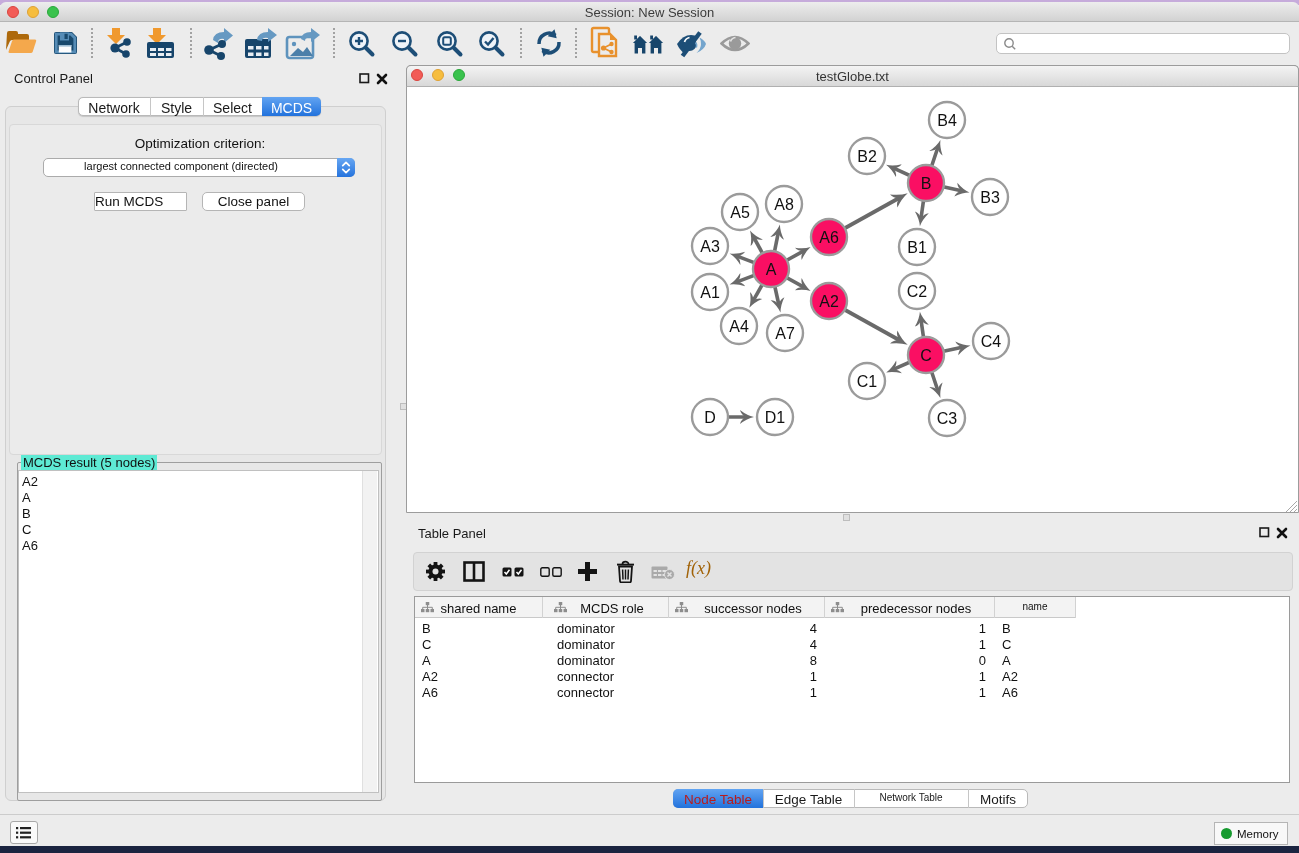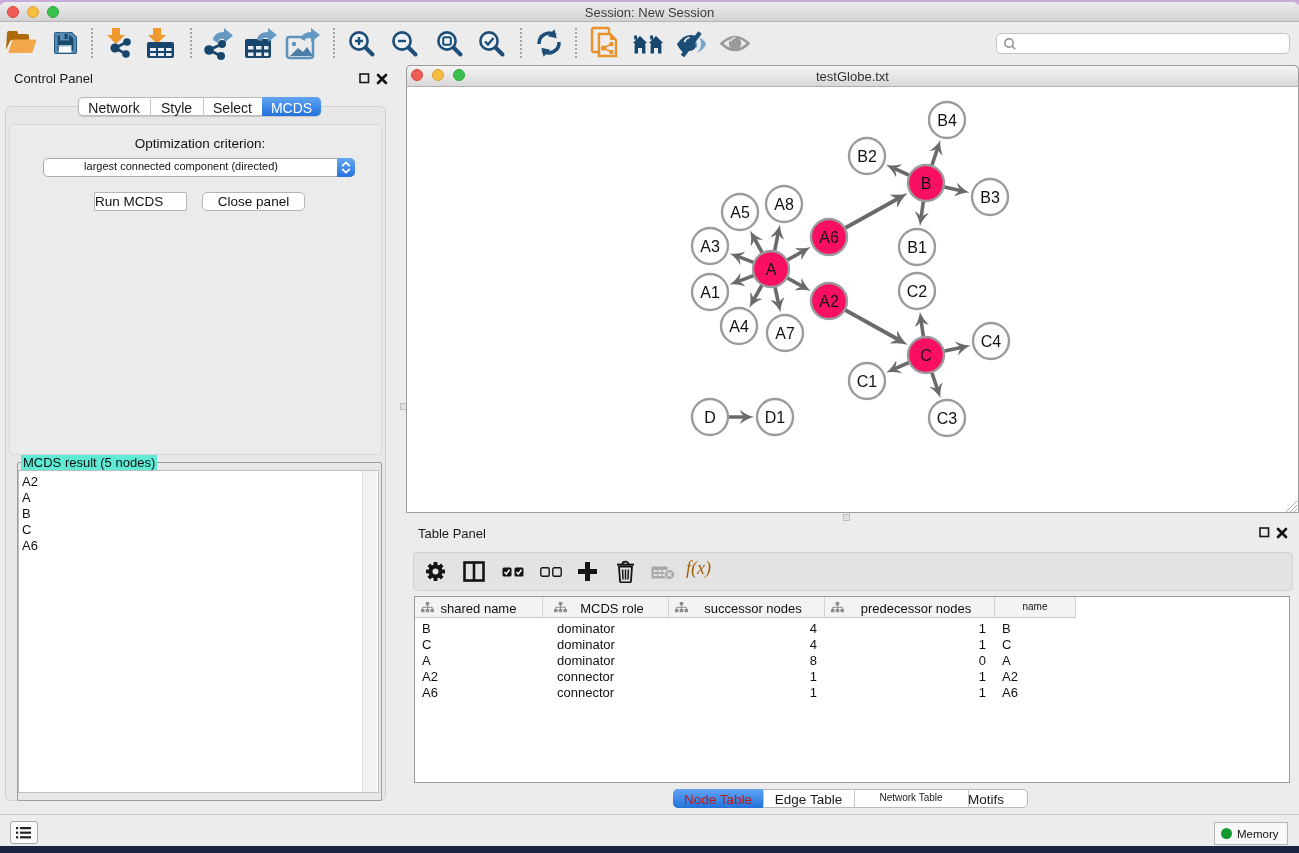--- a/index.html
+++ b/index.html
@@ -432,21 +432,21 @@
 <div class="abs" style="left:1002px;top:621px;width:70px;font-size:13px;color:#111;line-height:16px;">B<br>C<br>A<br>A2<br>A6</div>
 
 <div class="abs" style="left:673px;top:789px;width:355px;height:19px;background:#fff;border:1px solid #b9b9b9;border-radius:5px;"></div>
 <div class="abs" style="left:673px;top:789px;width:90px;height:19px;background:linear-gradient(#62a4f2,#2272dc);border-radius:5px 0 0 5px;"></div>
 <div class="abs" style="left:763px;top:789px;width:1px;height:19px;background:#c6c6c6;"></div>
 <div class="abs" style="left:854px;top:789px;width:1px;height:19px;background:#c6c6c6;"></div>
 <div class="abs" style="left:968px;top:789px;width:1px;height:19px;background:#c6c6c6;"></div>
 <div class="abs" style="left:673px;top:792px;width:90px;text-align:center;font-size:13.5px;color:#b91c1c;">Node Table</div>
 <div class="abs" style="left:763px;top:792px;width:91px;text-align:center;font-size:13.5px;color:#1a1a1a;">Edge Table</div>
 <div class="abs" style="left:854px;top:792px;width:114px;text-align:center;font-size:10px;color:#1a1a1a;">Network Table</div>
-<div class="abs" style="left:968px;top:792px;width:60px;text-align:left;font-size:13.5px;color:#1a1a1a;">Motifs</div>
+<div class="abs" style="left:968px;top:792px;width:60px;text-align:center;font-size:13.5px;color:#1a1a1a;">Motifs</div>
 
 <div class="abs" style="left:0;top:814px;width:1299px;height:1px;background:#cccccc;"></div>
 <div class="abs" style="left:10px;top:821px;width:28px;height:23px;background:#fafafa;border:1px solid #a8a8a8;border-radius:3px;"></div>
 <svg class="abs" style="left:16px;top:827px" width="16" height="12" viewBox="0 0 16 12">
     <g fill="#222">
       <rect x="0" y="0" width="2.2" height="2.2"></rect>
       <rect x="0" y="4.6" width="2.2" height="2.2"></rect>
       <rect x="0" y="9.2" width="2.2" height="2.2"></rect>
       <rect x="4" y="0" width="11" height="2.2"></rect>
       <rect x="4" y="4.6" width="11" height="2.2"></rect>

